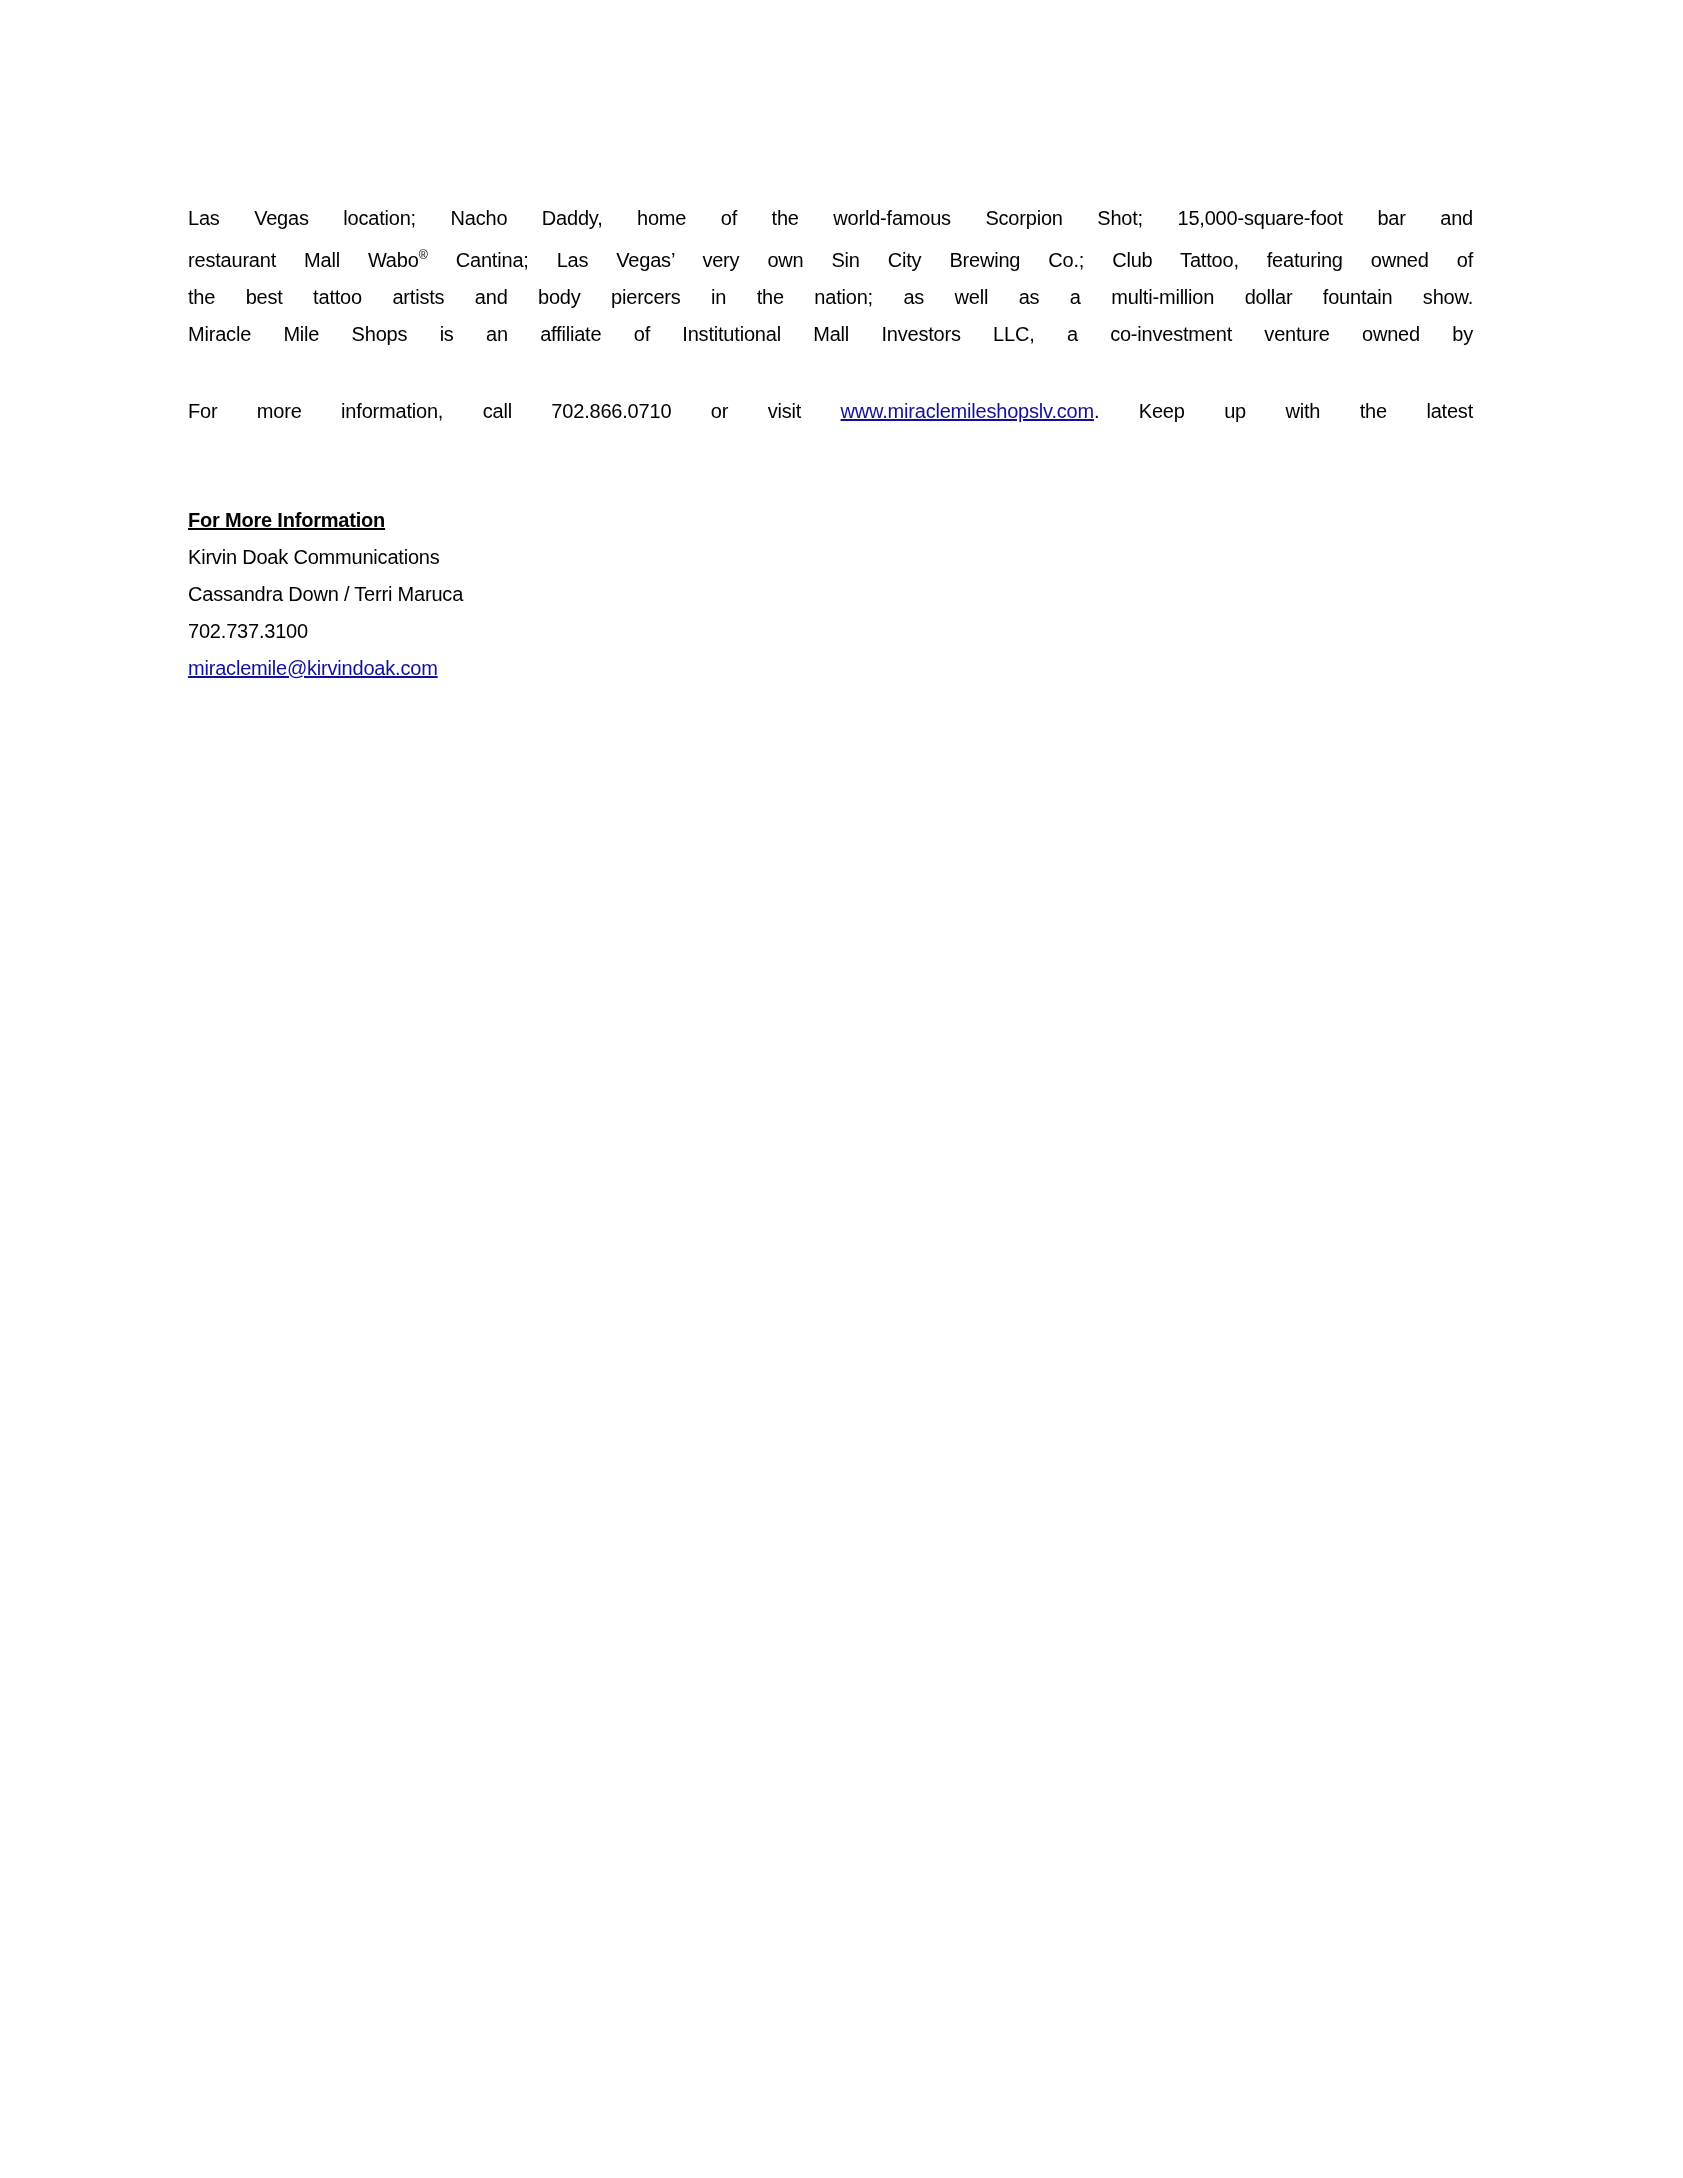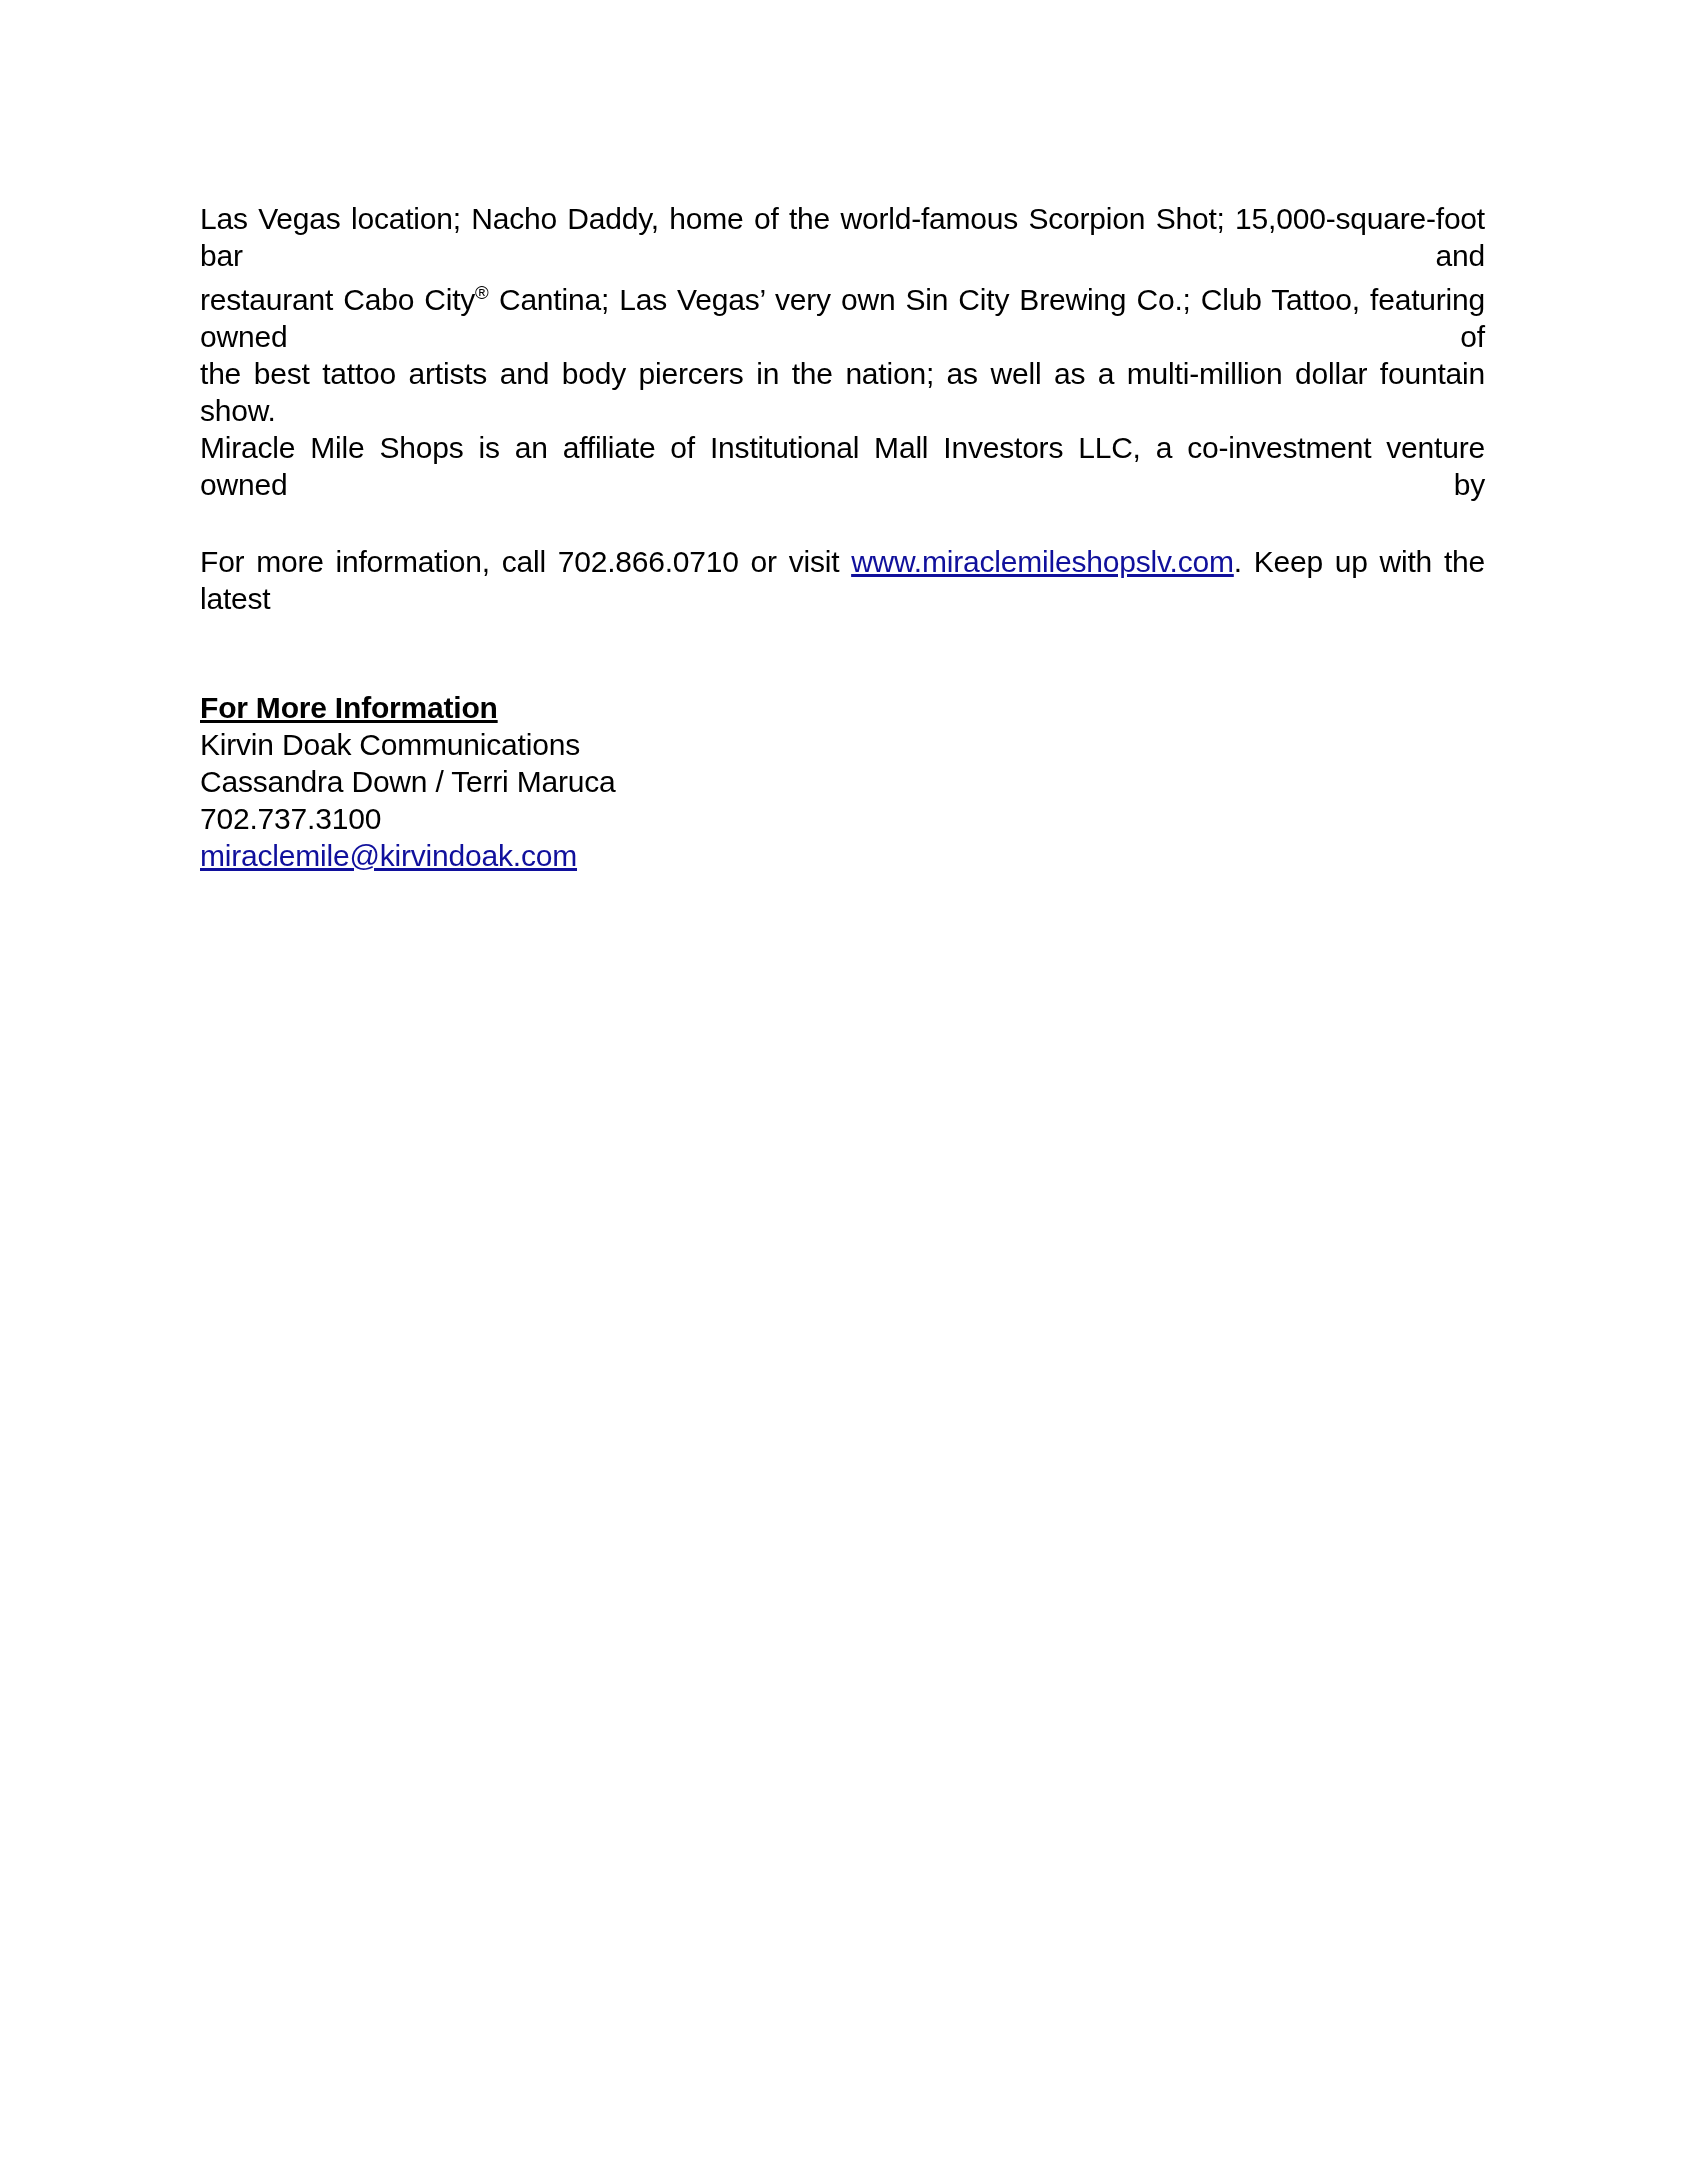--- a/index.html
+++ b/index.html
@@ -11,25 +11,25 @@
   }
   .page {
     position: relative;
     width: 1683px;
     height: 2178px;
     background: #ffffff;
     overflow: hidden;
   }
   .content {
     position: absolute;
-    left: 200px;
+    left: 188px;
     top: 200px;
     width: 1285px;
     color: #000000;
-    font-size: 30px;
+    font-size: 20px;
     letter-spacing: -0.2px;
   }
   .block { }
   .block.para-gap { margin-top: 40px; }
   .block.contact-gap { margin-top: 72px; }
   .line {
     line-height: 37px;
     min-height: 37px;
     white-space: normal;
   }
@@ -49,21 +49,21 @@
     letter-spacing: 0;
   }
 </style>
 </head>
 <body>
 
 <div class="page">
   <div class="content" id="doc-content">
       <div class="block">
         <div class="line justify"><span>Las Vegas location; Nacho Daddy, home of the world-famous Scorpion Shot; 15,000-square-foot bar and</span></div>
-        <div class="line justify"><span>restaurant Cabo City</span><span class="sup">®</span><span> Cantina; Las Vegas’ very own Sin City Brewing Co.; Club Tattoo, featuring owned of</span></div>
+        <div class="line justify"><span>restaurant Mall Wabo</span><span class="sup">®</span><span> Cantina; Las Vegas’ very own Sin City Brewing Co.; Club Tattoo, featuring owned of</span></div>
         <div class="line justify"><span>the best tattoo artists and body piercers in the nation; as well as a multi-million dollar fountain show.</span></div>
         <div class="line justify"><span>Miracle Mile Shops is an affiliate of Institutional Mall Investors LLC, a co-investment venture owned by</span></div>
       </div>
       <div class="block para-gap">
         <div class="line justify"><span>For more information, call 702.866.0710 or visit </span><a href="#" class="doc-link">www.miraclemileshopslv.com</a><span>. Keep up with the latest</span></div>
       </div>
       <div class="block contact-gap">
         <div class="line"><span class="bold underline">For More Information</span></div>
         <div class="line"><span>Kirvin Doak Communications</span></div>
         <div class="line"><span>Cassandra Down / Terri Maruca</span></div>

